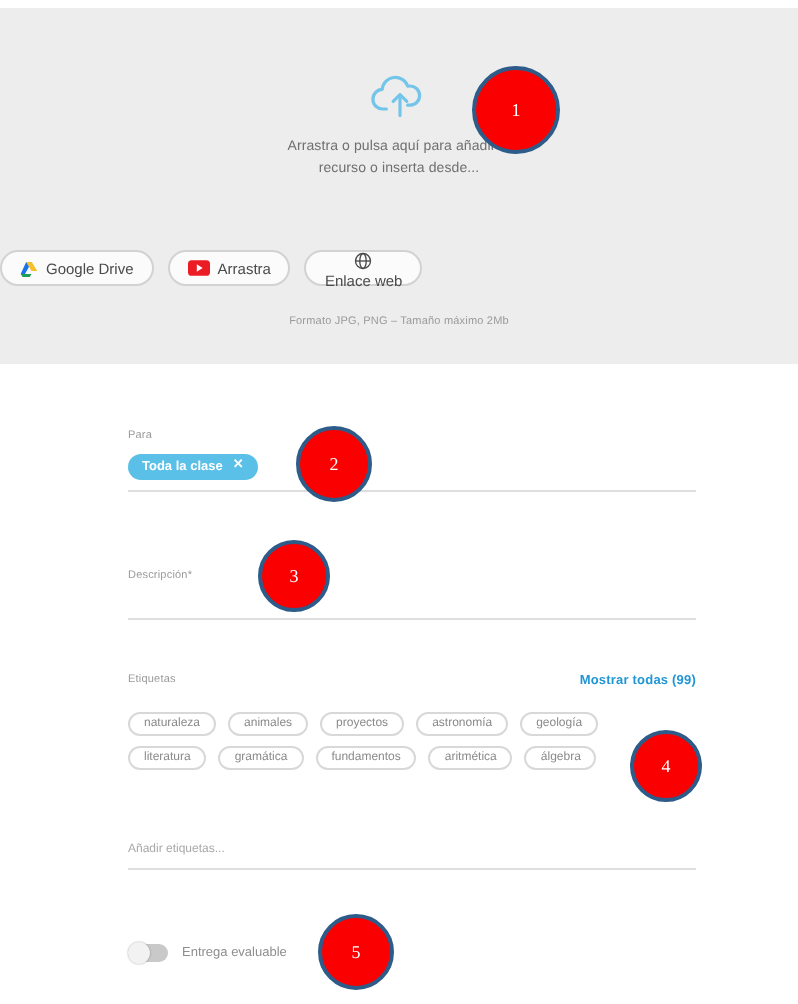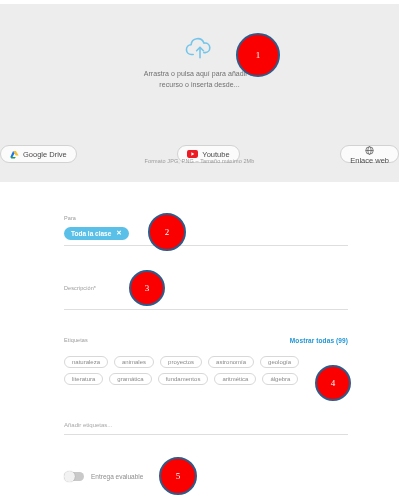--- a/index.html
+++ b/index.html
@@ -46,23 +46,22 @@
   }
   .dz-text div { white-space: nowrap; }
 
   
   .source-row {
     position: absolute;
     left: 0;
     right: 0;
     top: 121px;
     display: flex;
-    justify-content: space-between;
+    justify-content: flex-start;
     gap: 7px;
-    margin-top: 20px;
   }
   .source-btn {
     display: flex;
     align-items: center;
     gap: 4px;
     height: 18px;
     padding: 0 9px;
     border: 1px solid #d2d2d2;
     border-radius: 10px;
     background: #fbfbfb;
@@ -258,21 +257,21 @@
         <path d="M8.2 2.5 12 9.1l-1.9 3.3z" fill="#1a73e8" opacity="0"></path>
       </svg>
       <span>Google Drive</span>
     </div>
 
     <div class="source-btn">
       <svg class="src-ico" width="11" height="8" viewBox="0 0 24 17">
         <rect x="0" y="0" width="24" height="17" rx="4" fill="#ec1c24"></rect>
         <path d="M9.6 4.5 16 8.5l-6.4 4z" fill="#ffffff"></path>
       </svg>
-      <span>Youtube</span>
+      <span>Arrastra</span>
     </div>
 
     <div class="source-btn" style="gap:1px;flex-direction:column;">
       <svg class="src-ico" width="9" height="9" viewBox="0 0 24 24" fill="none" stroke="#4a4a4a" stroke-width="1.8">
         <circle cx="12" cy="12" r="10"></circle>
         <ellipse cx="12" cy="12" rx="4.3" ry="10"></ellipse>
         <path d="M2 12h20"></path>
       </svg>
       <span>Enlace web</span>
     </div>

